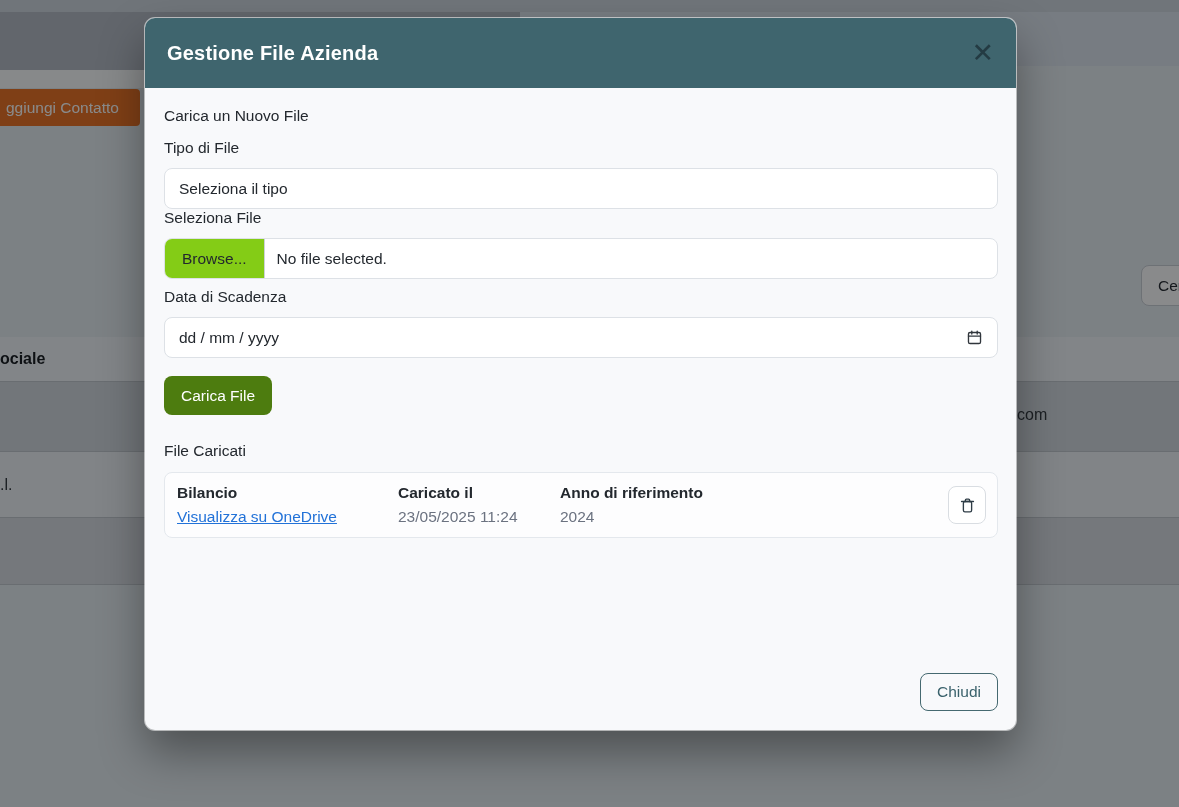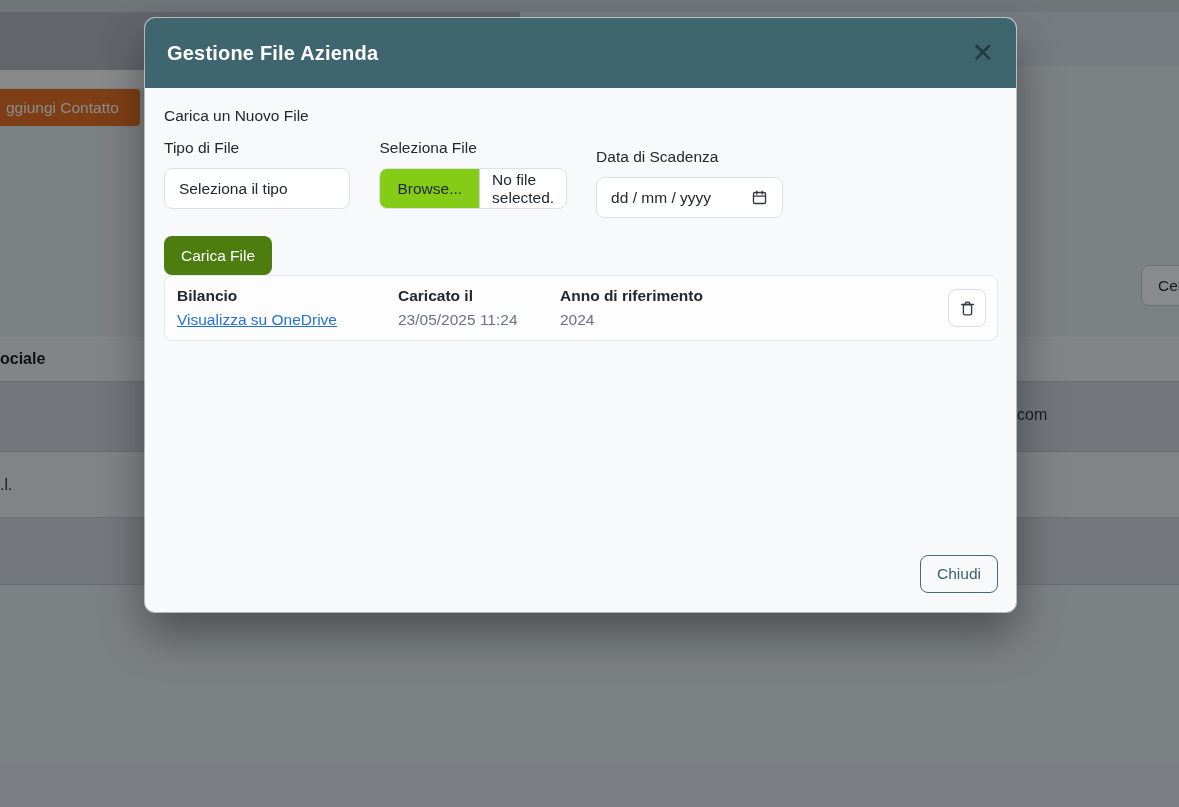--- a/index.html
+++ b/index.html
@@ -38,38 +38,38 @@
   .bg-row-1 { height:70px; background:#d4d9de; }
   .bg-row-2 { height:66px; background:#eff3f7; display:flex; align-items:center; }
   .bg-row-3 { height:67px; background:#d8dde2; }
   .email-frag { position:absolute; left:1009px; top:24px; }
 
   
   .overlay { position:absolute; inset:0; background:rgba(8,10,12,0.48); }
 
   
   .modal {
-    position:absolute; left:145px; top:18px; width:871px; height:594px;
+    position:absolute; left:145px; top:18px; width:871px; height:712px;
     background:#f8f9fb; border-radius:10px; overflow:hidden;
     box-shadow:0 0 0 1px rgba(255,255,255,0.55), 0 22px 45px rgba(0,0,0,0.38);
     display:flex; flex-direction:column;
   }
   .modal-header {
     background:#3f656e; min-height:70px; flex:0 0 70px;
     display:flex; align-items:center; justify-content:space-between; padding:0 22px;
   }
   .modal-title { color:#ffffff; font-size:20px; font-weight:700; letter-spacing:0.2px; }
   .close-btn {
     background:none; border:none; padding:0; cursor:pointer;
     color:#243b43; font-size:27px; line-height:1; font-family:inherit;
   }
 
   .modal-body { padding:19px 18px 0 19px; flex:1; }
   .section-heading { font-size:15.5px; font-weight:400; color:#23282e; margin:0 0 14px 0; }
-  .form-grid { display:grid; grid-template-columns:1fr 1fr 1fr 1fr; column-gap:29px; }
+  .form-grid { display:grid; grid-template-columns:1fr; column-gap:29px; }
   .field-label { display:block; font-size:15.5px; color:#23282e; margin:9px 0 11px 0; }
   .field-label.first-row { margin-top:0; }
 
   .control {
     height:41px; background:#ffffff; border:1px solid #dde1e6; border-radius:8px;
     display:flex; align-items:center; font-size:15.5px; color:#23282e;
   }
   .select-control { padding:0 14px; cursor:pointer; }
   .file-control { padding:0; overflow:hidden; }
   .browse-seg {
@@ -171,20 +171,21 @@
               <path d="M8.2 3v4M15.8 3v4"></path>
             </svg>
           </span>
         </div>
       </div>
       <div></div>
     </div>
 
     <button class="upload-btn">Carica File</button>
 
+    <p class="section-heading files-heading">File Caricati</p>
 
     <div class="file-card">
       <div class="fc-col1">
         <div class="file-name">Bilancio</div>
         <span class="file-link">Visualizza su OneDrive</span>
       </div>
       <div class="fc-col2">
         <div class="fc-label">Caricato il</div>
         <div class="fc-value">23/05/2025 11:24</div>
       </div>

